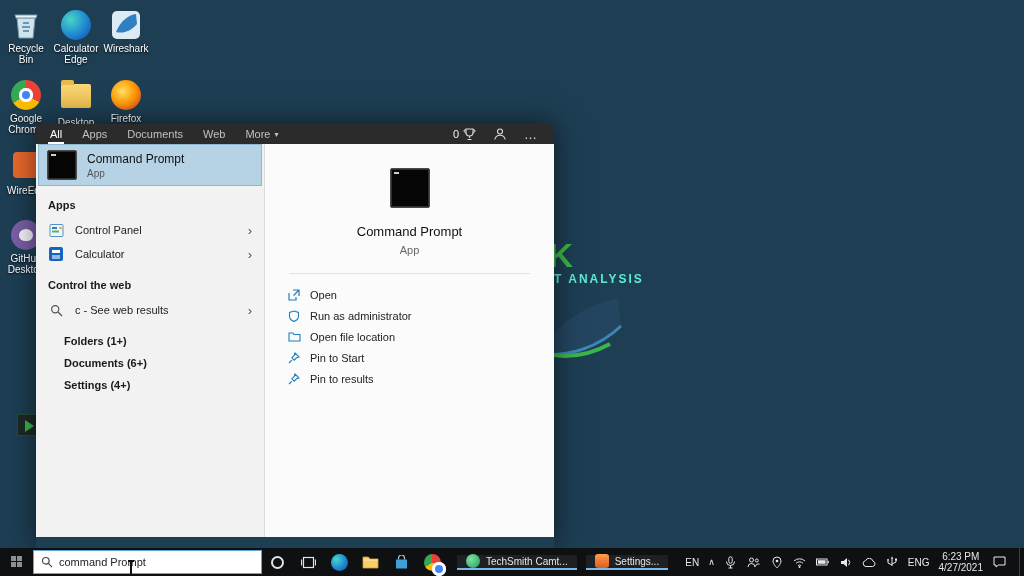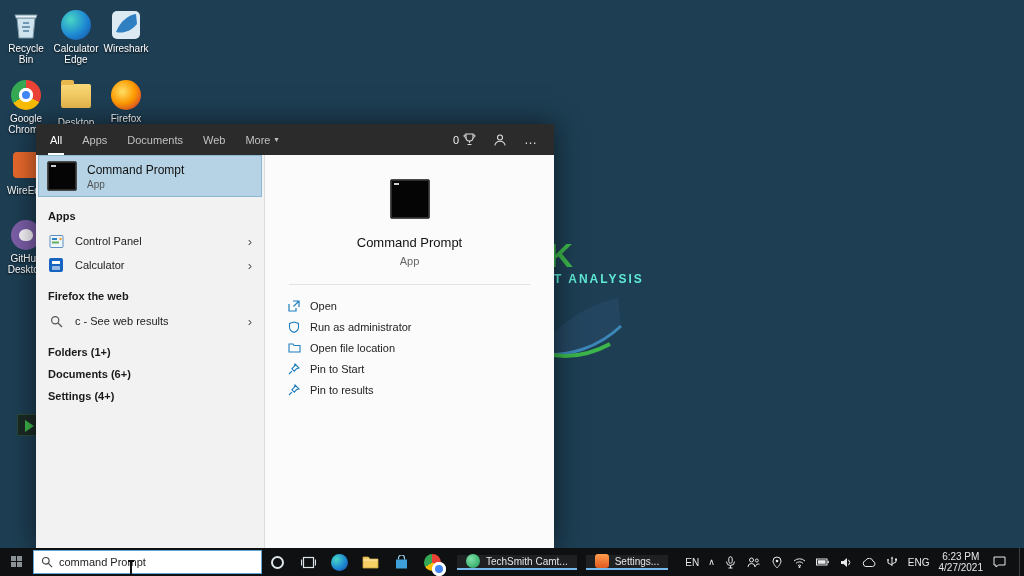--- a/index.html
+++ b/index.html
@@ -25,21 +25,21 @@
   .github-ic { background:#7b5ea7; position:relative; }
   .github-ic::after { content:""; position:absolute; left:8px; top:9px; width:14px; height:12px; border-radius:50% 50% 45% 45%; background:#f6f4fa; }
   .wireedit-ic { width:26px; height:26px; margin:2px auto 0; background:#e8682c; border-radius:4px; }
   .partial-ic { width:24px; height:22px; background:#1b2a24; border:1px solid #2c4a3a; position:relative; }
   .partial-ic::after { content:""; position:absolute; left:7px; top:5px; border-left:9px solid #3cb54a; border-top:6px solid transparent; border-bottom:6px solid transparent; }
   .folder-css { position:relative; width:30px; height:24px; margin-top:4px; background:linear-gradient(#f9d977,#e9b94e); border-radius:2px; }
   .folder-css::before { content:""; position:absolute; left:0; top:-4px; width:13px; height:5px; background:#e9b94e; border-radius:2px 2px 0 0; }
 
   
   #search-panel { position:absolute; left:36px; top:124px; width:518px; height:424px; box-shadow:0 0 26px rgba(0,0,0,.55); z-index:5; }
-  .sp-header { height:31px; background:#2b2b2b; display:flex; align-items:stretch; }
+  .sp-header { height:20px; background:#2b2b2b; display:flex; align-items:stretch; }
   .sp-tabs { display:flex; padding-left:4px; }
   .tab { padding:0 10px; font-size:11px; color:#c0c0c0; display:flex; align-items:center; gap:4px; position:relative; cursor:pointer; }
   .tab.sel { color:#fff; }
   .tab.sel::after { content:""; position:absolute; left:8px; right:8px; bottom:0; height:2px; background:#fff; }
   .tab .caret { font-size:8px; color:#c0c0c0; }
   .sp-hdr-right { margin-left:auto; display:flex; align-items:center; gap:17px; padding-right:16px; color:#ddd; }
   .rewards { display:flex; align-items:center; gap:4px; font-size:11px; color:#eee; cursor:pointer; }
   .hdr-ell { font-size:13px; color:#ddd; cursor:pointer; letter-spacing:1px; }
   .sp-body { display:flex; height:393px; }
   .sp-left { width:229px; background:#f2f2f2; border-right:1px solid #dcdcdc; }
@@ -51,21 +51,21 @@
   .cmd-icon::after { content:""; position:absolute; left:3px; top:3px; width:5px; height:2px; background:#cfcfcf; }
   .cmd-sm { width:30px; height:30px; }
   .cmd-lg { width:40px; height:40px; margin:0 auto; }
   .bm-text { margin-left:10px; }
   .bm-title { font-size:12px; color:#111; }
   .bm-sub { font-size:10px; color:#555; margin-top:2px; }
 
   .row { height:24px; display:flex; align-items:center; padding:0 12px; font-size:11px; color:#222; cursor:pointer; }
   .row .ric { width:16px; height:16px; margin-right:11px; display:flex; align-items:center; justify-content:center; }
   .row .chev { margin-left:auto; color:#555; font-size:13px; }
-  .group-row { height:22px; display:flex; align-items:center; padding:0 12px; font-size:11px; font-weight:bold; color:#1a1a1a; cursor:pointer; }
+  .group-row { height:22px; display:flex; align-items:center; padding:0 28px; font-size:11px; font-weight:bold; color:#1a1a1a; cursor:pointer; }
   .calc-ic { width:14px; height:14px; background:#1565c0; border-radius:2px; position:relative; }
   .calc-ic::after { content:""; position:absolute; left:3px; top:3px; width:8px; height:3px; background:#fff; }
   .calc-ic::before { content:""; position:absolute; left:3px; top:8px; width:8px; height:4px; background:rgba(255,255,255,.55); }
 
   
   .preview { padding-top:24px; text-align:center; }
   .pv-title { font-size:13px; color:#111; margin-top:16px; }
   .pv-sub { font-size:11px; color:#666; margin-top:5px; }
   .pv-div { margin:17px 24px 0; border-top:1px solid #e3e3e3; }
   .actions { padding:10px 0 0 22px; text-align:left; }
@@ -242,21 +242,21 @@
         </div>
 
         <div class="row">
           <span class="ric">
               <span class="calc-ic"></span>
             </span>
           <span>Calculator</span>
           <span class="chev">›</span>
         </div>
 
-        <div class="section-h" style="padding-top:13px">Firefox the web</div>
+        <div class="section-h" style="padding-top:13px">Control the web</div>
 
         <div class="row">
           <span class="ric">
             <svg width="13" height="13" viewBox="0 0 13 13">
                 <circle cx="5.2" cy="5.2" r="3.6" fill="none" stroke="#555" stroke-width="1.2"></circle>
                 <line x1="8" y1="8" x2="12" y2="12" stroke="#555" stroke-width="1.2"></line>
               </svg>
           </span>
           <span>c - See web results</span>
           <span class="chev">›</span>

